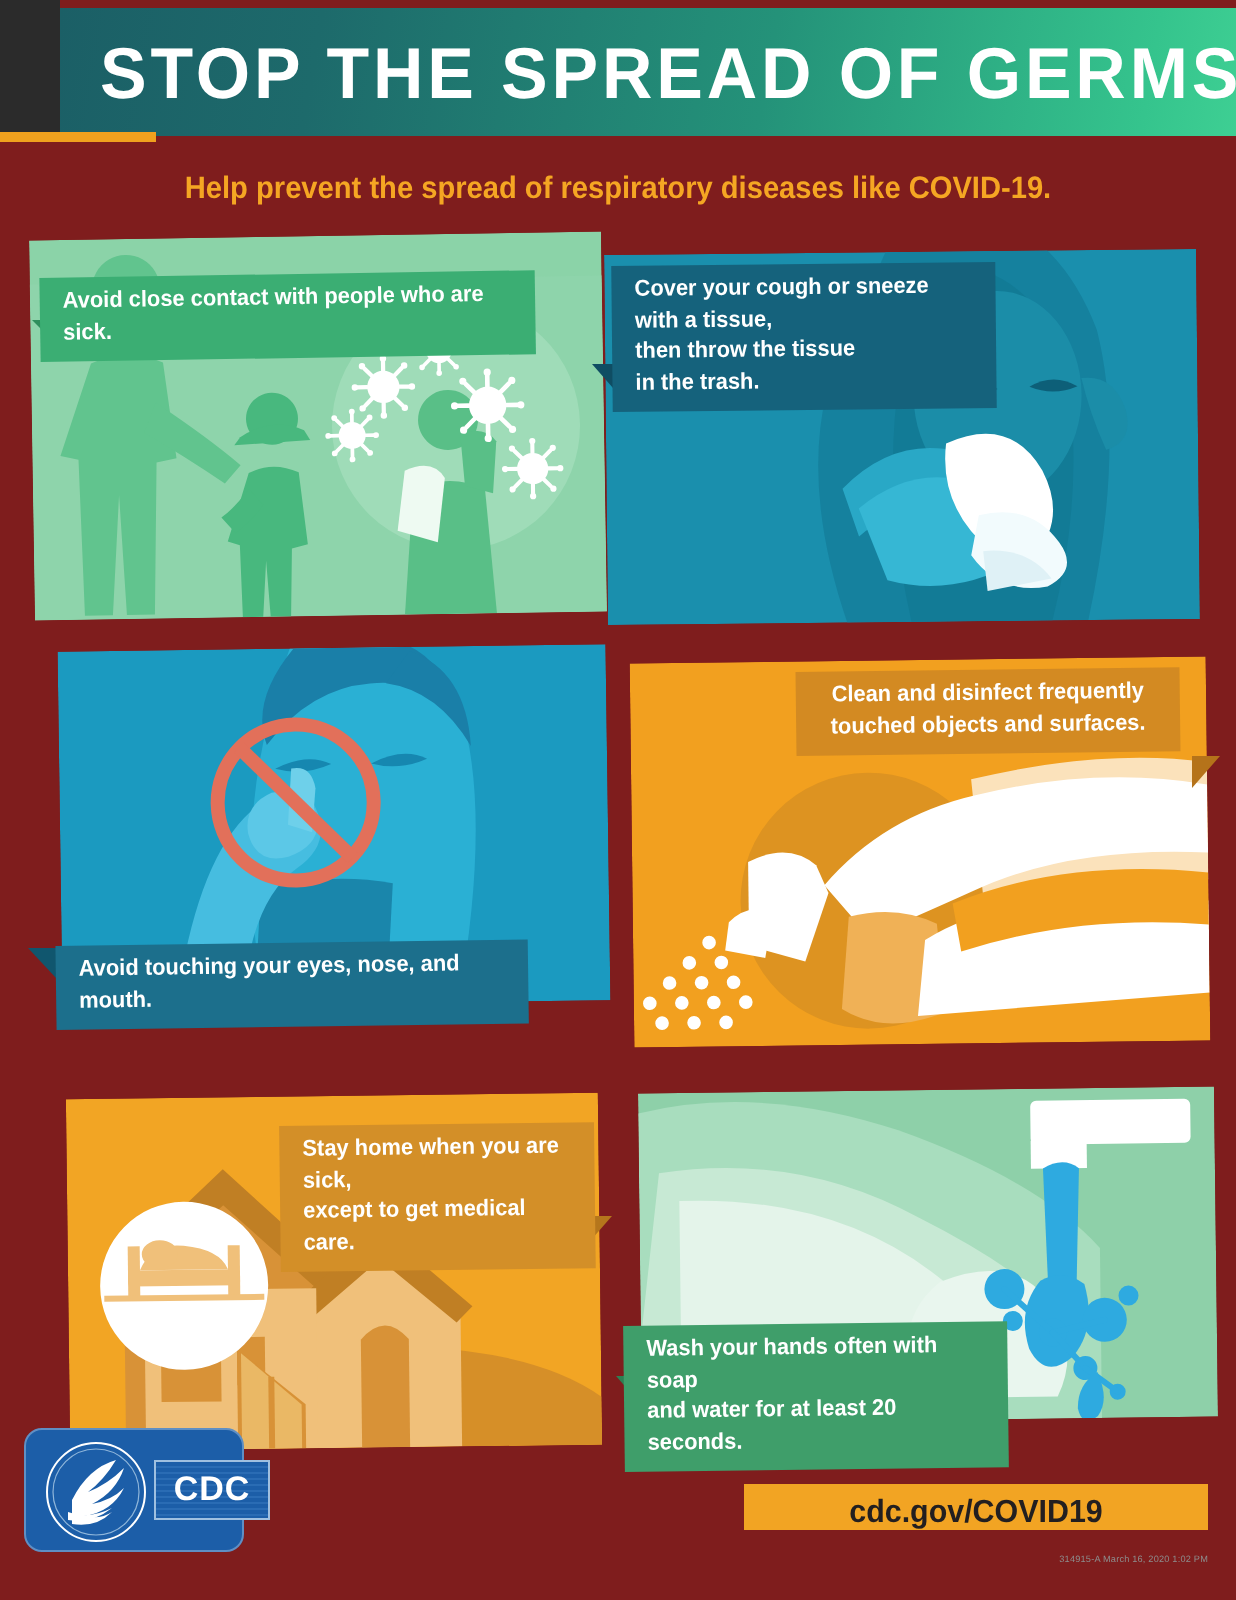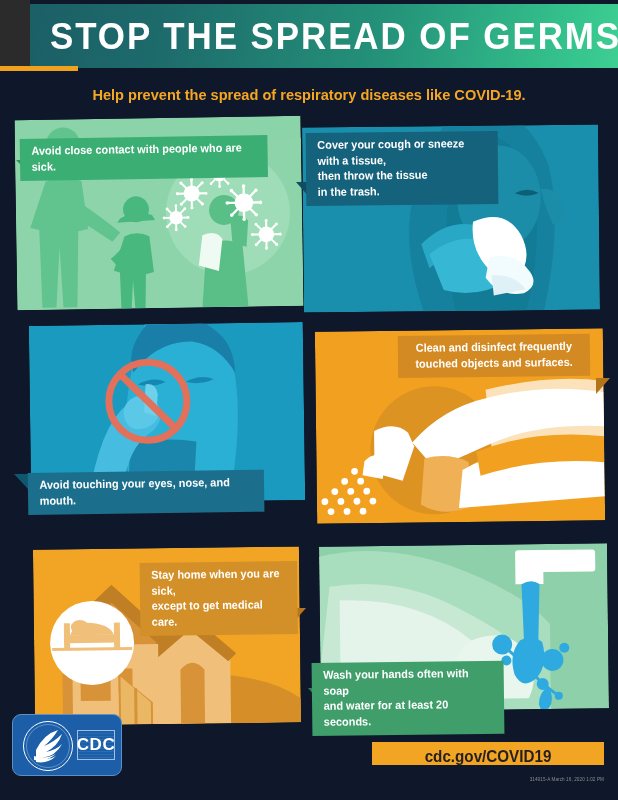--- a/index.html
+++ b/index.html
@@ -3,21 +3,21 @@
 <meta charset="utf-8">
 <style>
   * { margin:0; padding:0; box-sizing:border-box; }
   html,body { background:#2b2b2b; }
   body {
     width:618px; height:800px; position:relative; overflow:hidden;
     background:#2b2b2b;
     font-family:"Liberation Sans", sans-serif;
     -webkit-font-smoothing:antialiased;
   }
-  .poster { position:absolute; inset:0; background:#0f172a; }
+  .poster { position:absolute; inset:0; background:#7f1d1d; }
 
   
   .header-band {
     position:absolute; left:30px; top:4px; width:588px; height:64px;
     background:linear-gradient(100deg,#1b5f66 0%, #1d6a6b 22%, #249279 60%, #35c48d 92%, #3ecf93 100%);
   }
   .header-title {
     position:absolute; left:50px; top:14px; width:560px; height:46px;
     color:#ffffff;
     font-size:36px; font-weight:bold; letter-spacing:2.0px;
@@ -77,21 +77,21 @@
   #p6 { left:320px; top:545px; width:288px; height:165px; transform:rotate(-0.7deg); }
   #p6 .bg { position:absolute; inset:0; background:#8ed0a9; }
 
   
   .cdc-badge {
     position:absolute; left:12px; top:714px; width:110px; height:62px;
     background:#1c5ea8; border-radius:9px; border:1.5px solid #5f8fc4;
   }
   .hhs-seal { position:absolute; left:9px; top:5px; width:52px; height:52px; }
   .cdc-box {
-    position:absolute; left:64px; top:15px; width:38px; height:30px;
+    position:absolute; left:64px; top:15px; width:58px; height:30px;
     border:1.2px solid #9fc0e0;
     display:flex; align-items:center; justify-content:center;
     background:repeating-linear-gradient(180deg,#1c5ea8 0 2px,#2a6cb4 2px 3px);
   }
   .cdc-box span {
     color:#fff; font-weight:bold; font-size:17px; letter-spacing:.5px;
     font-family:"Liberation Sans Narrow","Liberation Sans", sans-serif;
   }
   .url-bar {
     position:absolute; left:372px; top:742px; width:232px; height:23px;

